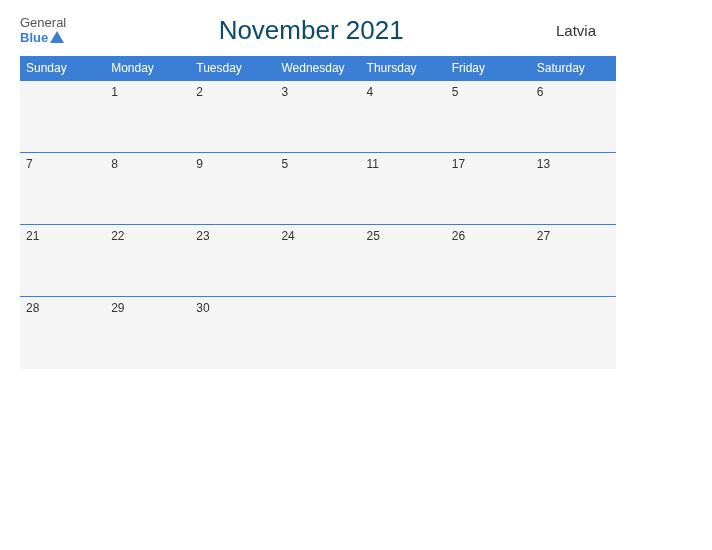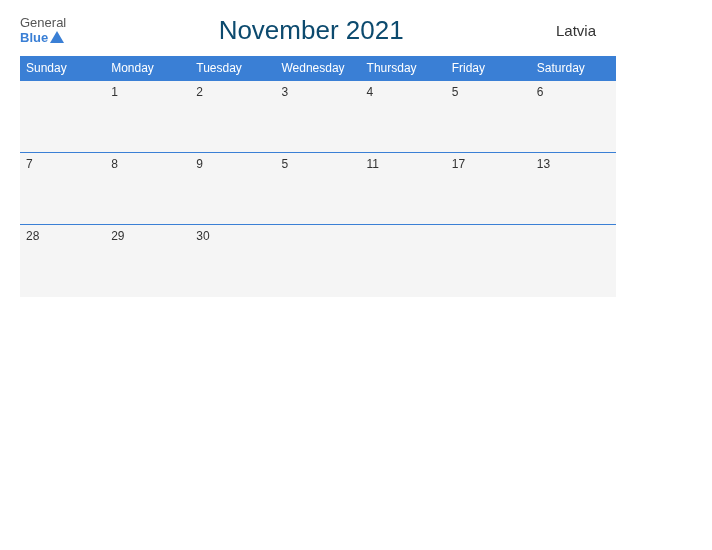--- a/index.html
+++ b/index.html
@@ -173,20 +173,43 @@
           </td>
           <td>
             <span class="day-number">17</span>
           </td>
           <td>
             <span class="day-number">13</span>
           </td>
         </tr>
         <tr>
           <td>
+            <span class="day-number">21</span>
+          </td>
+          <td>
+            <span class="day-number">22</span>
+          </td>
+          <td>
+            <span class="day-number">23</span>
+          </td>
+          <td>
+            <span class="day-number">24</span>
+          </td>
+          <td>
+            <span class="day-number">25</span>
+          </td>
+          <td>
+            <span class="day-number">26</span>
+          </td>
+          <td>
+            <span class="day-number">27</span>
+          </td>
+        </tr>
+        <tr>
+          <td>
             <span class="day-number">28</span>
           </td>
           <td>
             <span class="day-number">29</span>
           </td>
           <td>
             <span class="day-number">30</span>
           </td>
           <td class="empty-cell"></td>
           <td class="empty-cell"></td>

